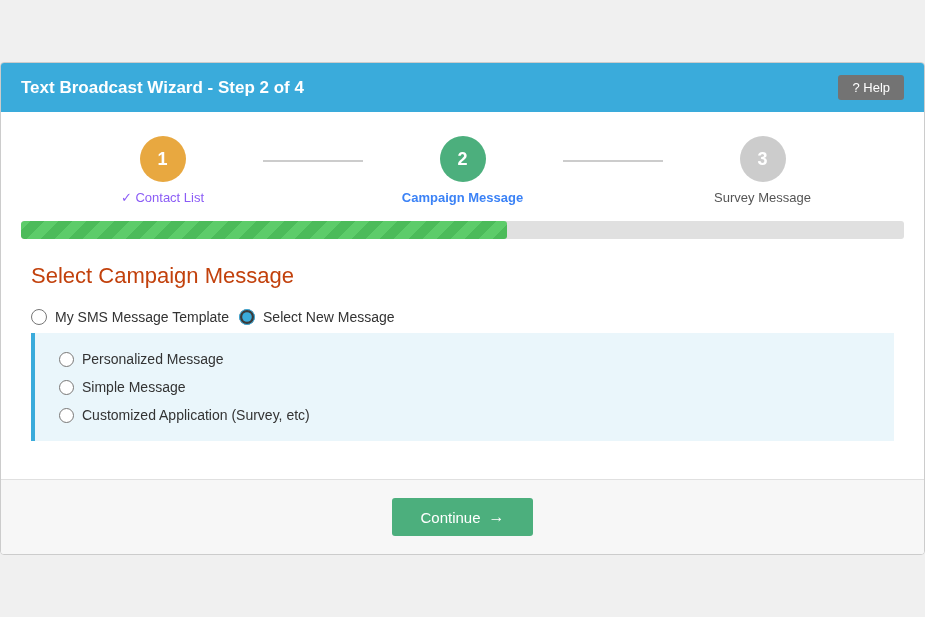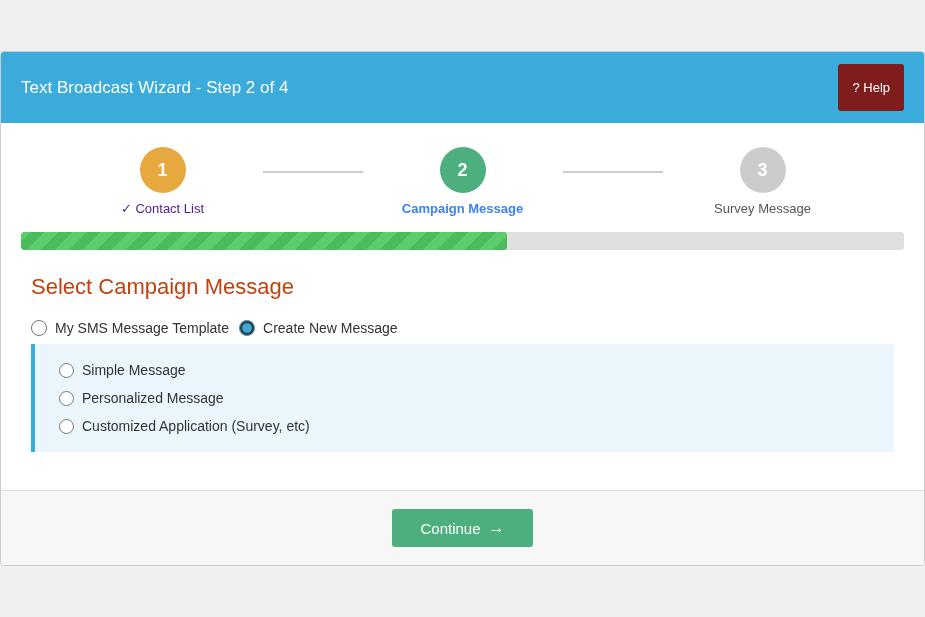--- a/index.html
+++ b/index.html
@@ -21,28 +21,28 @@
     .wizard-header {
       background: #3aabdb;
       padding: 12px 20px;
       display: flex;
       align-items: center;
       justify-content: space-between;
     }
     .wizard-title {
       color: #fff;
       font-size: 17px;
-      font-weight: normal;
+      font-weight: bold;
     }
     .help-button {
-      background: #7f1d1d;
+      background: #737373;
       color: #fff;
       border: none;
       border-radius: 3px;
-      padding: 16px 14px;
+      padding: 5px 14px;
       font-size: 13px;
       cursor: pointer;
       display: flex;
       align-items: center;
       gap: 4px;
     }
     .steps-container {
       display: flex;
       justify-content: center;
       align-items: center;
@@ -68,21 +68,21 @@
       margin-bottom: 8px;
     }
     .step-circle.orange { background: #e8a840; }
     .step-circle.green { background: #4caf7d; }
     .step-circle.gray { background: #ccc; }
     .step-label {
       font-size: 13px;
       color: #555;
     }
     .step-label.active { color: #3b82f6; font-weight: bold; }
-    .step-label.completed { color: #4c1d95; }
+    .step-label.completed { color: #8b5cf6; }
     .step-label.completed::before {
       content: '✓ ';
     }
     .progress-bar-container {
       margin: 0 20px 0;
       height: 18px;
       background: #e0e0e0;
       border-radius: 3px;
       overflow: hidden;
     }
@@ -217,32 +217,32 @@
   <div class="content-area">
     <h2 class="section-title">Select Campaign Message</h2>
 
     <div class="radio-group">
       <label class="radio-item">
         <input type="radio" name="campaign_option" style="">
         <span>My SMS Message Template</span>
       </label>
       <label class="radio-item">
         <input type="radio" name="campaign_option" checked="" style="">
-        <span>Create New Message</span>
+        <span>Select New Message</span>
       </label>
     </div>
 
     <div class="sub-options-panel">
       <label class="sub-radio-item">
         <input type="radio" name="sub_option" style="">
-        <span>Simple Message</span>
+        <span>Personalized Message</span>
       </label>
       <label class="sub-radio-item">
         <input type="radio" name="sub_option" style="">
-        <span>Personalized Message</span>
+        <span>Simple Message</span>
       </label>
       <label class="sub-radio-item">
         <input type="radio" name="sub_option" style="">
         <span>Customized Application (Survey, etc)</span>
       </label>
     </div>
   </div>
 
   <div class="footer-bar">
     <button class="continue-button">

